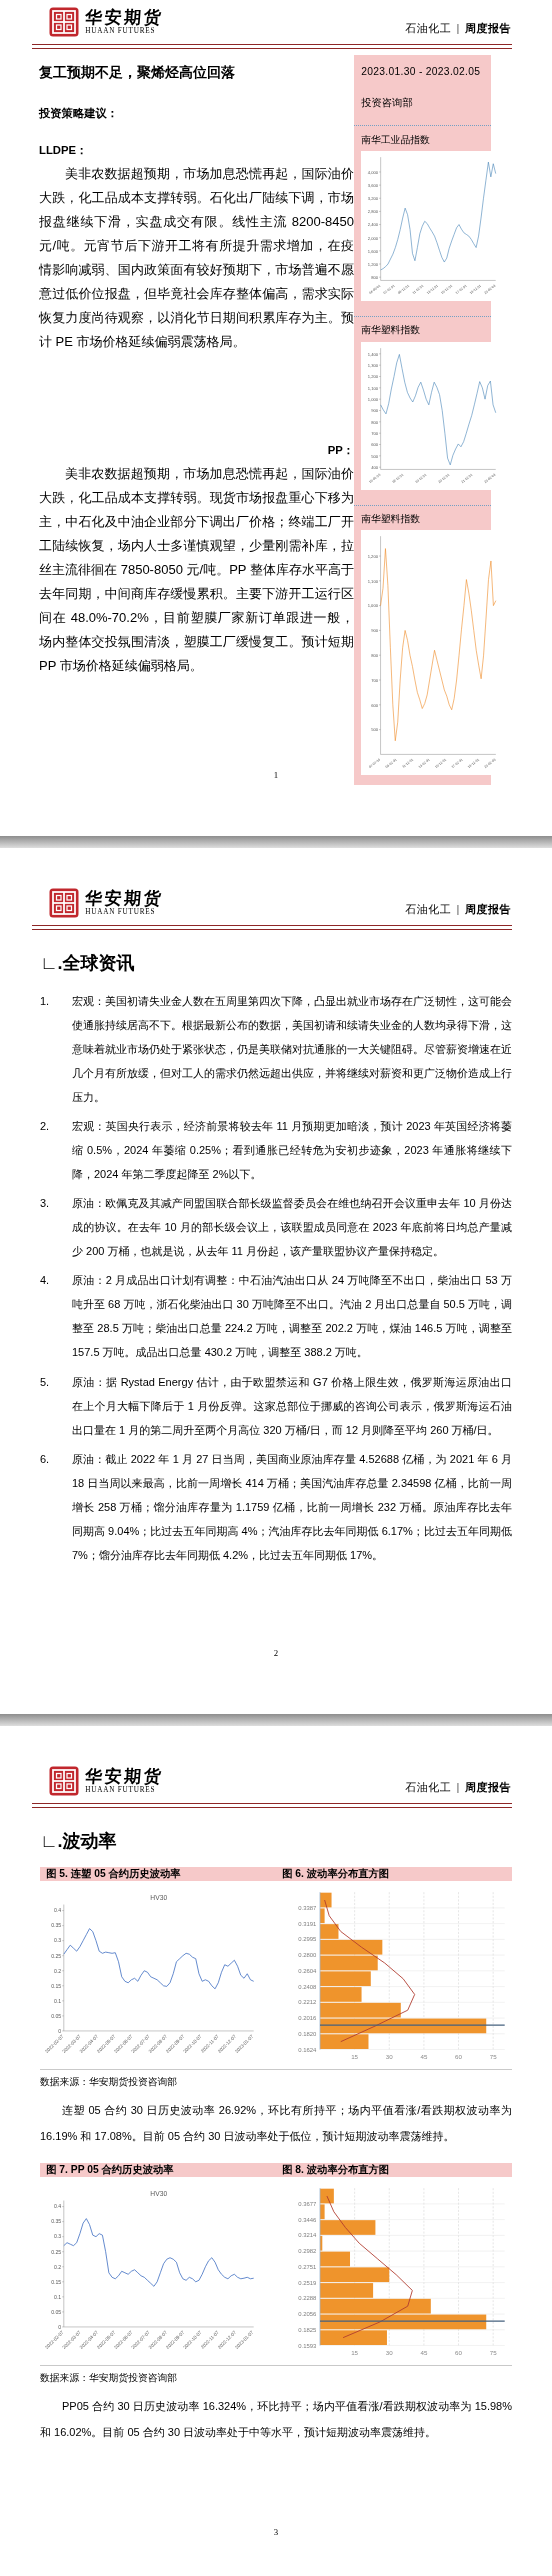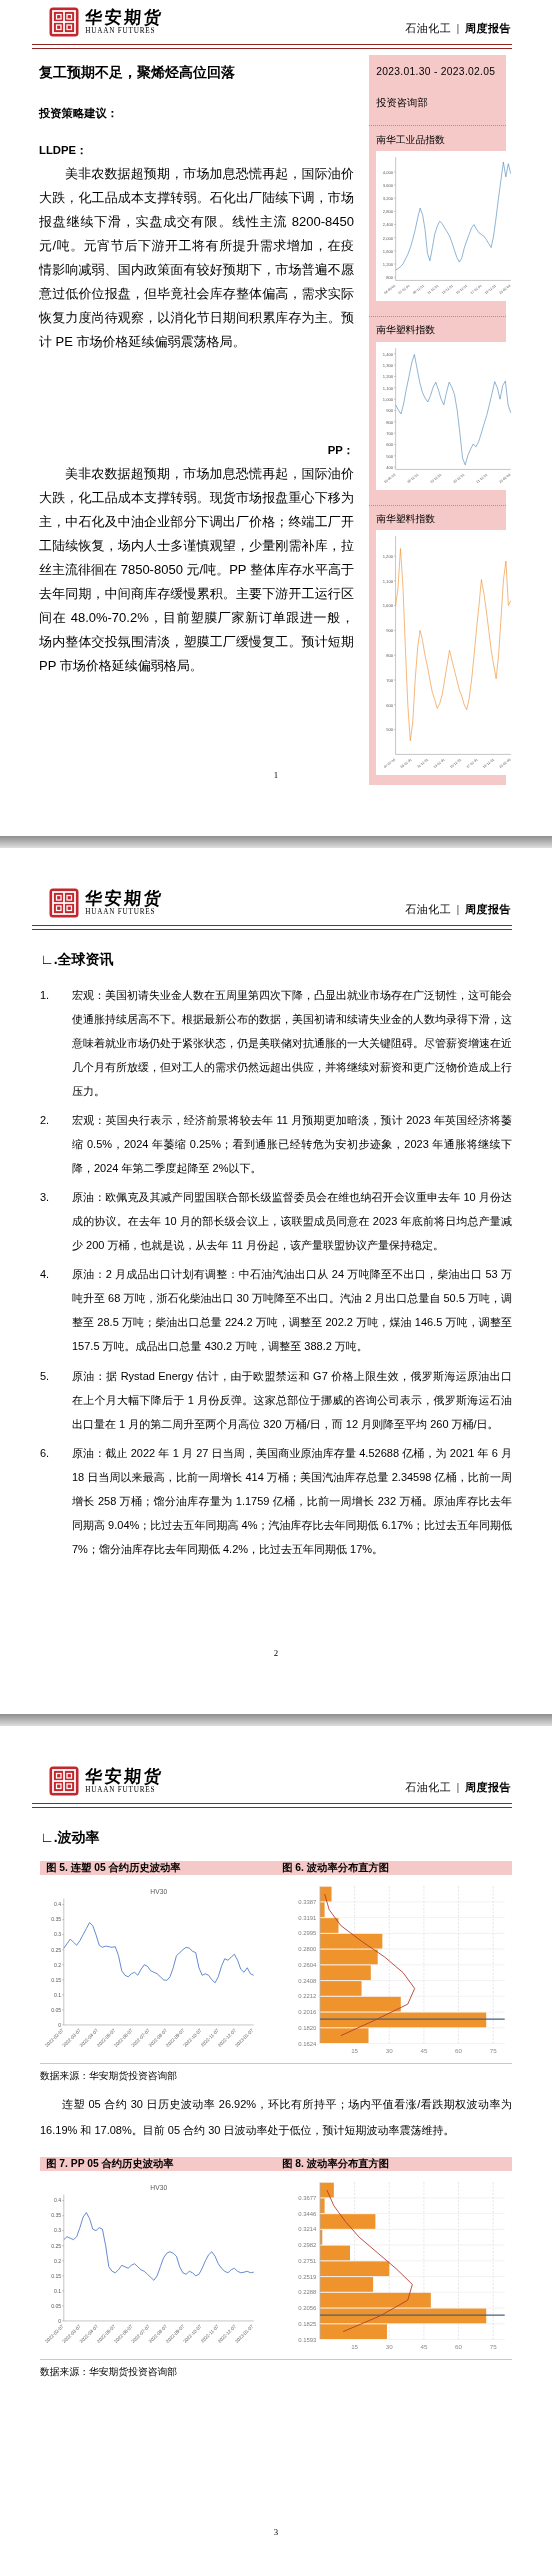--- a/index.html
+++ b/index.html
@@ -14,38 +14,38 @@
   .logo-mark svg{display:block;}
   .logo-text{display:flex;flex-direction:column;line-height:1.05;}
   .logo-cn{font-family:"Liberation Serif","DejaVu Serif",serif;font-size:17px;font-weight:bold;letter-spacing:2.6px;transform:skewX(-4deg);}
   .logo-en{font-family:"Liberation Serif","DejaVu Serif",serif;font-size:7.2px;letter-spacing:0.8px;margin-top:1.5px;}
   .hdr-right{font-size:11px;letter-spacing:0.5px;padding-bottom:1px;white-space:nowrap;}
   .hdr-right .hsep{color:#555;font-weight:300;margin:0 5.2px;}
   .hdr-right .hbold{font-weight:bold;}
   .rules{margin:3.1px 40px 0 32px;height:2.6px;border-top:1.5px solid #8e2626;border-bottom:1px solid #8e2626;}
 
   
-  .p1-cols{display:flex;padding:6.2px 31px 0 39px;gap:15px;}
+  .p1-cols{display:flex;padding:6.2px 31px 0 39px;gap:0;}
   .p1-left{width:315px;}
   .title{font-size:14px;font-weight:bold;margin:9.3px 0 0;}
   .hd22{font-size:11.3px;font-weight:bold;margin:0;}
   .mt44{margin-top:24px}.mt40{margin-top:21.6px}
   .pp-gap{margin-top:89px;text-align:right;}
   .para{font-size:13px;line-height:24px;text-align:justify;text-indent:2em;margin:4.1px 0 0;}
   .sidebar{width:137px;}
   .side-box{background:#f6c9c9;padding:7.2px 7.2px 9.3px;}
   .side-date{font-size:10.3px;margin-top:4.1px;letter-spacing:0.3px;}
   .side-dept{font-size:10.3px;margin-top:18.5px;}
   .side-div{border-top:1px dotted #74a0c4;margin:15.5px -7.2px 7.2px;}
   .side-label{font-size:9.8px;margin:7.2px 0 4.1px;}
   svg.sidechart{background:#fff;display:block;}
   .pgno{position:absolute;left:0;right:0;bottom:56px;text-align:center;font-size:8.8px;font-family:"Liberation Serif","DejaVu Serif",serif;}
 
   
-  .sec{padding:0 40px;margin-top:21.6px;font-size:14px;font-weight:bold;}
+  .sec{padding:0 40px;margin-top:21.6px;font-size:18px;font-weight:bold;}
   .news{padding:0 40px;margin-top:13.4px;}
   .news-item{display:flex;margin-top:5.2px;font-size:11px;line-height:24px;}
   .news-num{width:32px;flex:none;}
   .news-txt{flex:1;text-align:justify;}
   .figbar{display:flex;background:#f6c9c9;margin:13.4px 40px 0;height:14px;align-items:center;font-size:10.3px;font-weight:bold;}
   .figbar .ft{width:50%;padding-left:6.2px;box-sizing:border-box;}
   .chrow{display:flex;justify-content:space-between;padding:6.2px 40px 0;}
   .chrow svg{background:#fff;display:block;}
   .source{margin:4px 40px 0;padding-top:6.2px;border-top:0.5px solid #c9c9c9;font-size:9.8px;}
   .bpara{margin:8.2px 40px 0;font-size:11px;line-height:26px;text-align:justify;text-indent:2em;}
@@ -457,16 +457,17 @@
         <text x="51" y="288.5" font-size="11.5" fill="#7f7f7f" text-anchor="end">0.1825</text>
         <line x1="58" y1="315" x2="416" y2="315" stroke="#e6e6e6"></line>
         <rect x="58" y="285.5" width="129.775" height="28.5" fill="#ef942c"></rect>
         <text x="51" y="319" font-size="11.5" fill="#7f7f7f" text-anchor="end">0.1593</text>
         <polyline fill="none" stroke="#b03a2e" stroke-width="1.7" points="71.425,25.25 84.85,55.75 107.225,86.25 134.075,116.75 169.875,147.25 205.67499999999998,177.75 237,208.25 228.04999999999998,238.75 174.35000000000002,269.25 102.75,299.75"></polyline>
         <line x1="58" y1="10" x2="58" y2="315" stroke="#9ab6d4" stroke-width="1.5"></line>
         <line x1="58" y1="267.72499999999997" x2="416" y2="267.72499999999997" stroke="#44607e" stroke-width="2"></line>
       </svg>
   </div>
   <div class="source">数据来源：华安期货投资咨询部</div>
+  <p class="bpara">PP05 合约 30 日历史波动率 16.324%，环比持平；场内平值看涨/看跌期权波动率为 15.98%和 16.02%。目前 05 合约 30 日波动率处于中等水平，预计短期波动率震荡维持。</p>
 
   <div class="pgno">3</div>
 </section>
 
 
 </body></html>

